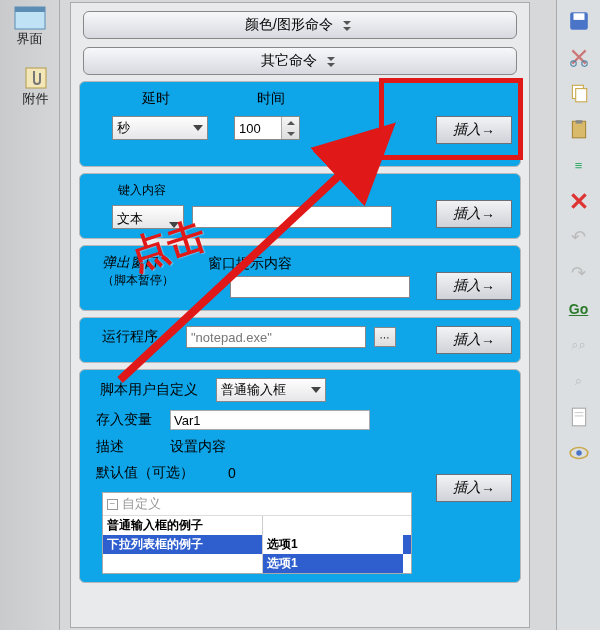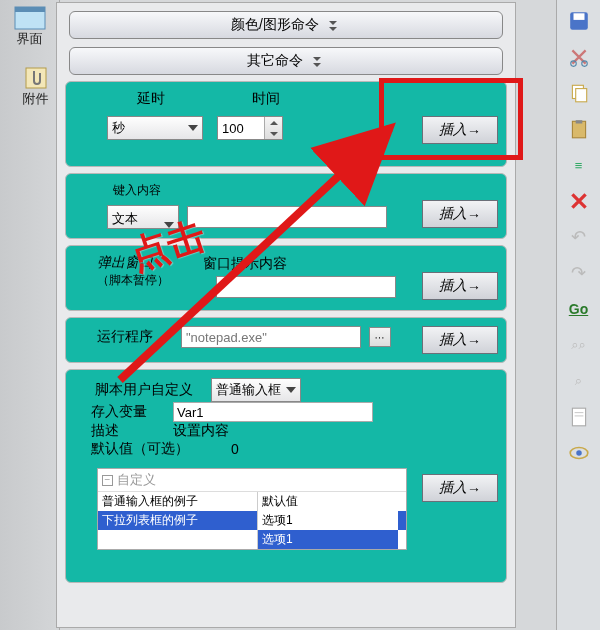--- a/index.html
+++ b/index.html
@@ -27,21 +27,21 @@
     cursor: pointer;
   }
   .sidebar-icon {
     width: 32px; height: 24px;
     margin: 0 auto;
     display: block;
   }
   .sidebar-label { font-size: 13px; color: #222; }
   .main-panel {
     position: absolute;
-    left: 56px;
+    left: 70px;
     top: 2px;
     width: 460px;
     height: 626px;
     background: #e9eaec;
     border: 1px solid #aaa;
   }
   .header-btn {
     display: flex;
     align-items: center;
     justify-content: center;
@@ -56,24 +56,24 @@
   }
   .chevrons {
     width: 16px; height: 16px;
     display: flex; flex-direction: column; align-items: center;
     justify-content: center;
   }
   .chev { width:0;height:0;border-left:4px solid transparent;border-right:4px solid transparent;}
   .chev.down{border-top:4px solid #555;margin-top:2px;}
   .section {
     margin: 6px 8px;
-    padding: 8px 8px 10px 25px;
+    padding: 8px 8px 10px 16px;
     border: 1px solid #b8b8b8;
     border-radius: 6px;
-    background: #14b8a6;
+    background: #0ea5e9;
     position: relative;
   }
   .row { display: flex; align-items: center; gap: 8px; }
   .labels-row { display:flex; }
   .lab { width: 110px; text-align:center; font-size:14px;}
   .select {
     display: inline-flex; align-items:center;
     border: 1px solid #888; background: linear-gradient(#fefefe,#e6e6e8);
     height: 24px; padding: 0 4px; min-width: 60px; cursor:pointer;
   }
@@ -95,30 +95,30 @@
     font-size:14px;
     font-style:italic;
   }
   .text-input {
     border:1px solid #888;background:#fff;height:22px;padding:0 4px;font-size:13px;
   }
   .browse-btn{
     width:22px;height:20px;border:1px solid #888;background:linear-gradient(#f4f4f4,#ddd);
     display:flex;align-items:center;justify-content:center;cursor:pointer;font-size:10px;letter-spacing:1px;
   }
-  .field-row{display:flex;align-items:center;gap:10px;}
+  .field-row{display:flex;align-items:center;gap:2px;margin-top:8px;}
   .field-label{min-width:72px;font-size:14px;}
   .tree-box{
     margin:4px 0 0 6px;
     border:1px solid #aaa;background:#fff;
     width: 310px;
   }
   .tree-header{display:flex;align-items:center;gap:4px;padding:2px 4px;color:#999;border-bottom:1px solid #ddd;}
   .tree-toggle{width:11px;height:11px;border:1px solid #999;display:flex;align-items:center;justify-content:center;font-size:10px;line-height:1;}
-  .tree-row{display:flex;}
+  .tree-row{display:flex;font-weight:bold;}
   .tree-cell{padding:1px 4px;font-size:12px;}
   .tree-cell.l{width:160px;border-right:1px solid #ccc;}
   .tree-cell.r{width:140px;}
   .tree-row.sel{background:#2f5fcf;color:#fff;}
   .right-toolbar{
     position:absolute;
     right:0;top:0;width:44px;height:630px;
     background:#dcdfe2;border-left:1px solid #aaa;
     display:flex;flex-direction:column;align-items:center;gap:14px;
     padding-top:10px;
@@ -175,21 +175,21 @@
   <div class="section" style="height:86px;">
     <div class="labels-row">
       <div class="lab" style="width:120px;">延时</div>
       <div class="lab">时间</div>
     </div>
     <div class="row" style="margin-top:8px;">
       <div class="select" style="width:96px;margin-left:16px;">
         <span>秒</span>
           <span class="tri"></span>
       </div>
-      <div class="numbox" style="margin-left:6px;">
+      <div class="numbox" style="margin-left:18px;">
         <input type="text" value="100" style="">
         <div class="spin">
             <div>
               <span class="up"></span>
             </div>
             <div>
               <span class="dn"></span>
             </div>
           </div>
       </div>
@@ -226,21 +226,21 @@
       <div style="font-size:14px;margin-left:6px;width:76px;">运行程序</div>
       <input class="text-input" type="text" style="width: 180px; color: rgb(119, 119, 119);" value="&quot;notepad.exe&quot;">
       <div class="browse-btn">⋯</div>
     </div>
     <div class="insert-btn" style="top:8px;">插入→</div>
   </div>
 
   <div class="section" style="height:214px;padding-bottom:4px;">
     <div class="row">
       <div style="font-size:14px;margin-left:4px;">脚本用户自定义</div>
-      <div class="select" style="width:90px;margin-left:10px;">
+      <div class="select" style="width:110px;margin-left:10px;">
         <span>普通输入框</span>
           <span class="tri"></span>
       </div>
     </div>
     <div class="field-row">
       <div class="field-label">存入变量</div>
       <input class="thin-input" type="text" value="Var1" style="">
     </div>
     <div class="field-row">
       <div class="field-label">描述</div>
@@ -252,21 +252,20 @@
     </div>
     <div class="insert-btn" style="top:104px;">插入→</div>
 
     <div class="tree-box" style="margin-top:10px;">
       <div class="tree-header">
         <span class="tree-toggle">−</span>
         <span>自定义</span>
       </div>
       <div class="tree-row">
         <div class="tree-cell l">普通输入框的例子</div>
-        <div class="tree-cell r">默认值</div>
       </div>
       <div class="tree-row sel">
         <div class="tree-cell l">下拉列表框的例子</div>
         <div class="tree-cell r" style="background:#fff;color:#000;">选项1</div>
       </div>
       <div class="tree-row">
         <div class="tree-cell l"></div>
         <div class="tree-cell r" style="background:#2f5fcf;color:#fff;">选项1</div>
       </div>
     </div>

